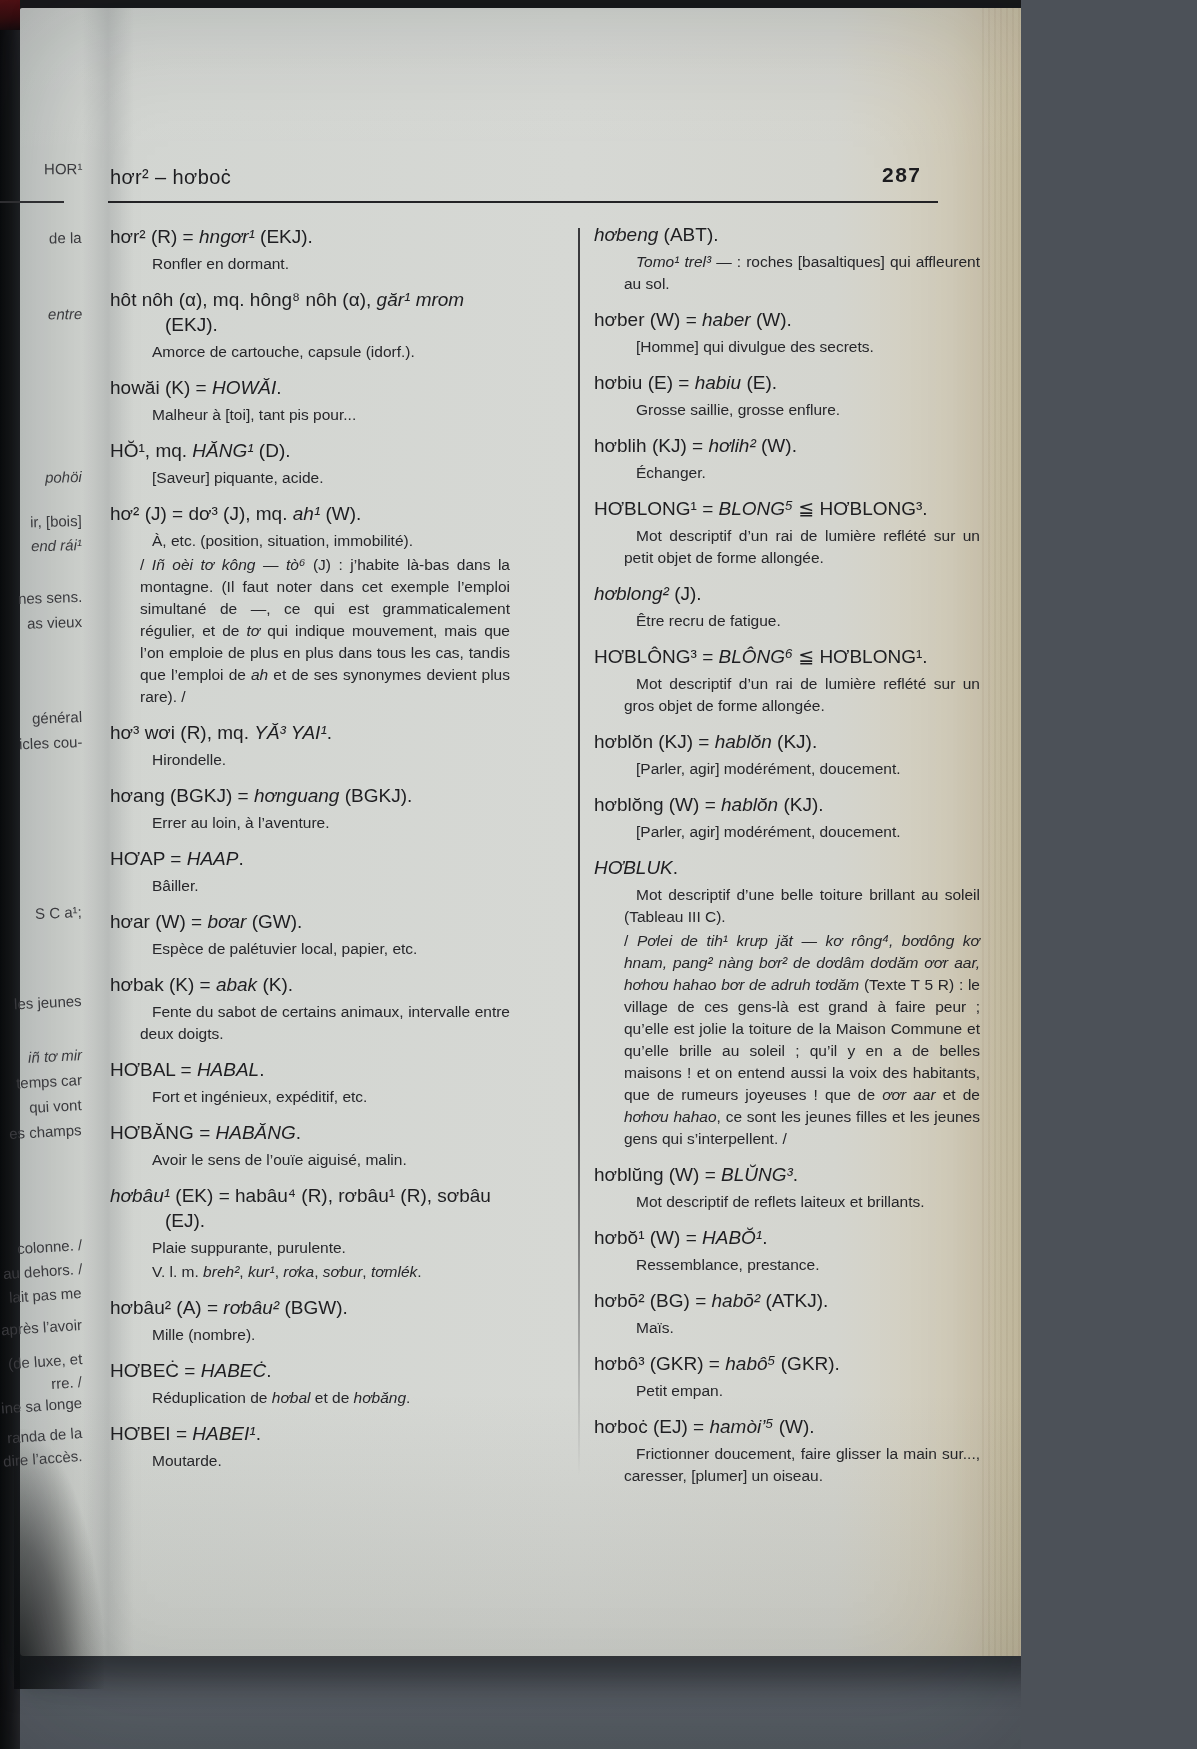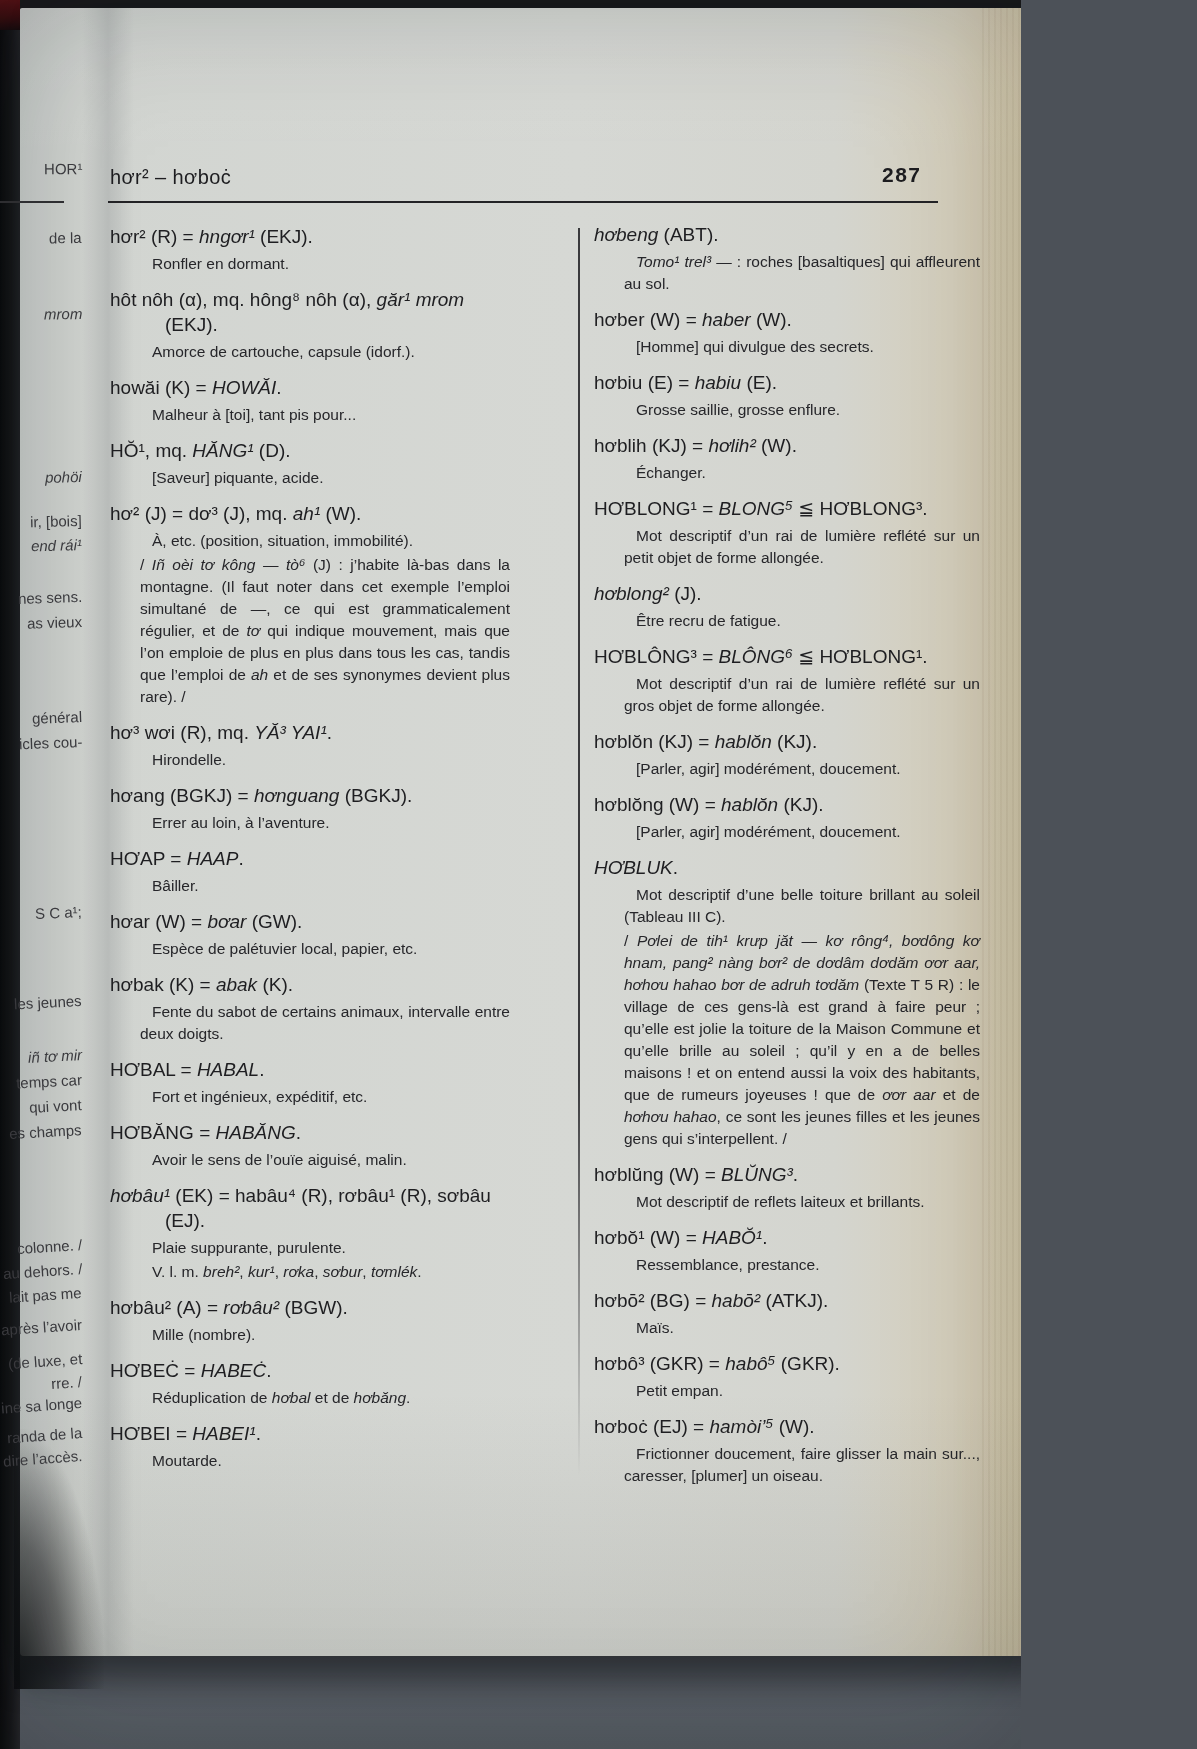--- a/index.html
+++ b/index.html
@@ -202,21 +202,21 @@
         </div>
       </div>
 
     <div class="fore-edge"></div>
   </div>
 
   <div class="margin-strip">
     <div class="margin-rule"></div>
   <span class="frag" style="top: 160px; transform: rotate(-0.46deg);">HOR¹</span>
       <span class="frag" style="top: 229px; transform: rotate(-0.68deg);">de la</span>
-      <span class="frag it" style="top: 305px; transform: rotate(-0.87deg);">mrom</span>
+      <span class="frag it" style="top: 305px; transform: rotate(-0.87deg);">entre</span>
       <span class="frag it" style="top: 468px; transform: rotate(-1.34deg);">pohöi</span>
       <span class="frag" style="top: 512px; transform: rotate(-1.46deg);">ir, [bois]</span>
       <span class="frag it" style="top: 536px; transform: rotate(-1.53deg);">end rái¹</span>
       <span class="frag" style="top: 588px; transform: rotate(-1.68deg);">nes sens.</span>
       <span class="frag" style="top: 613px; transform: rotate(-1.75deg);">as vieux</span>
       <span class="frag" style="top: 708px; transform: rotate(-2.02deg);">général</span>
       <span class="frag" style="top: 733px; transform: rotate(-2.1deg);">icles cou-</span>
       <span class="frag" style="top: 903px; transform: rotate(-2.58deg);">S C a¹;</span>
       <span class="frag" style="top: 992px; transform: rotate(-2.84deg);">les jeunes</span>
       <span class="frag it" style="top: 1046px; transform: rotate(-2.99deg);">iñ tơ mir</span>

